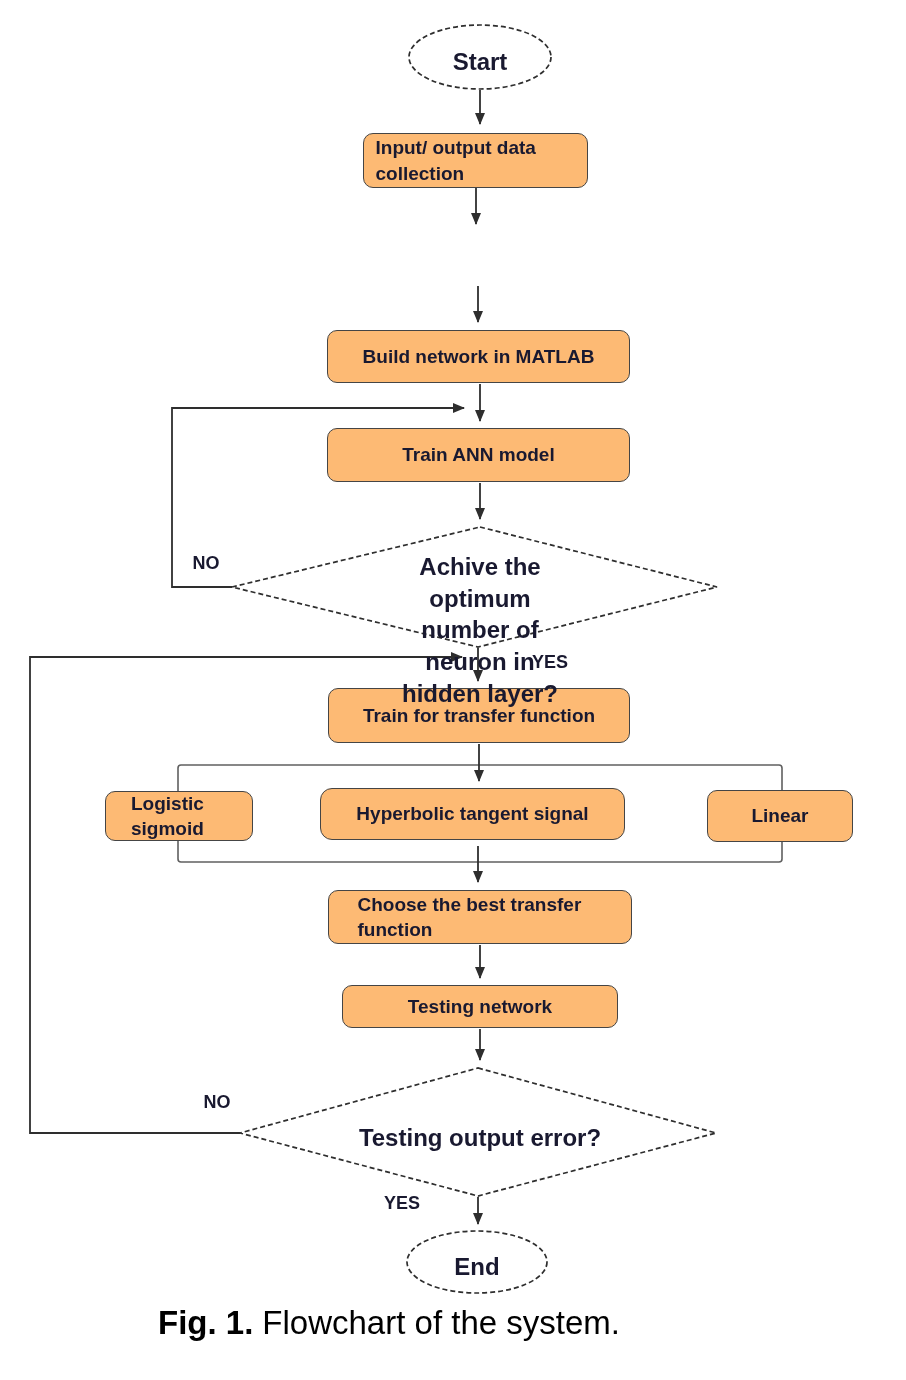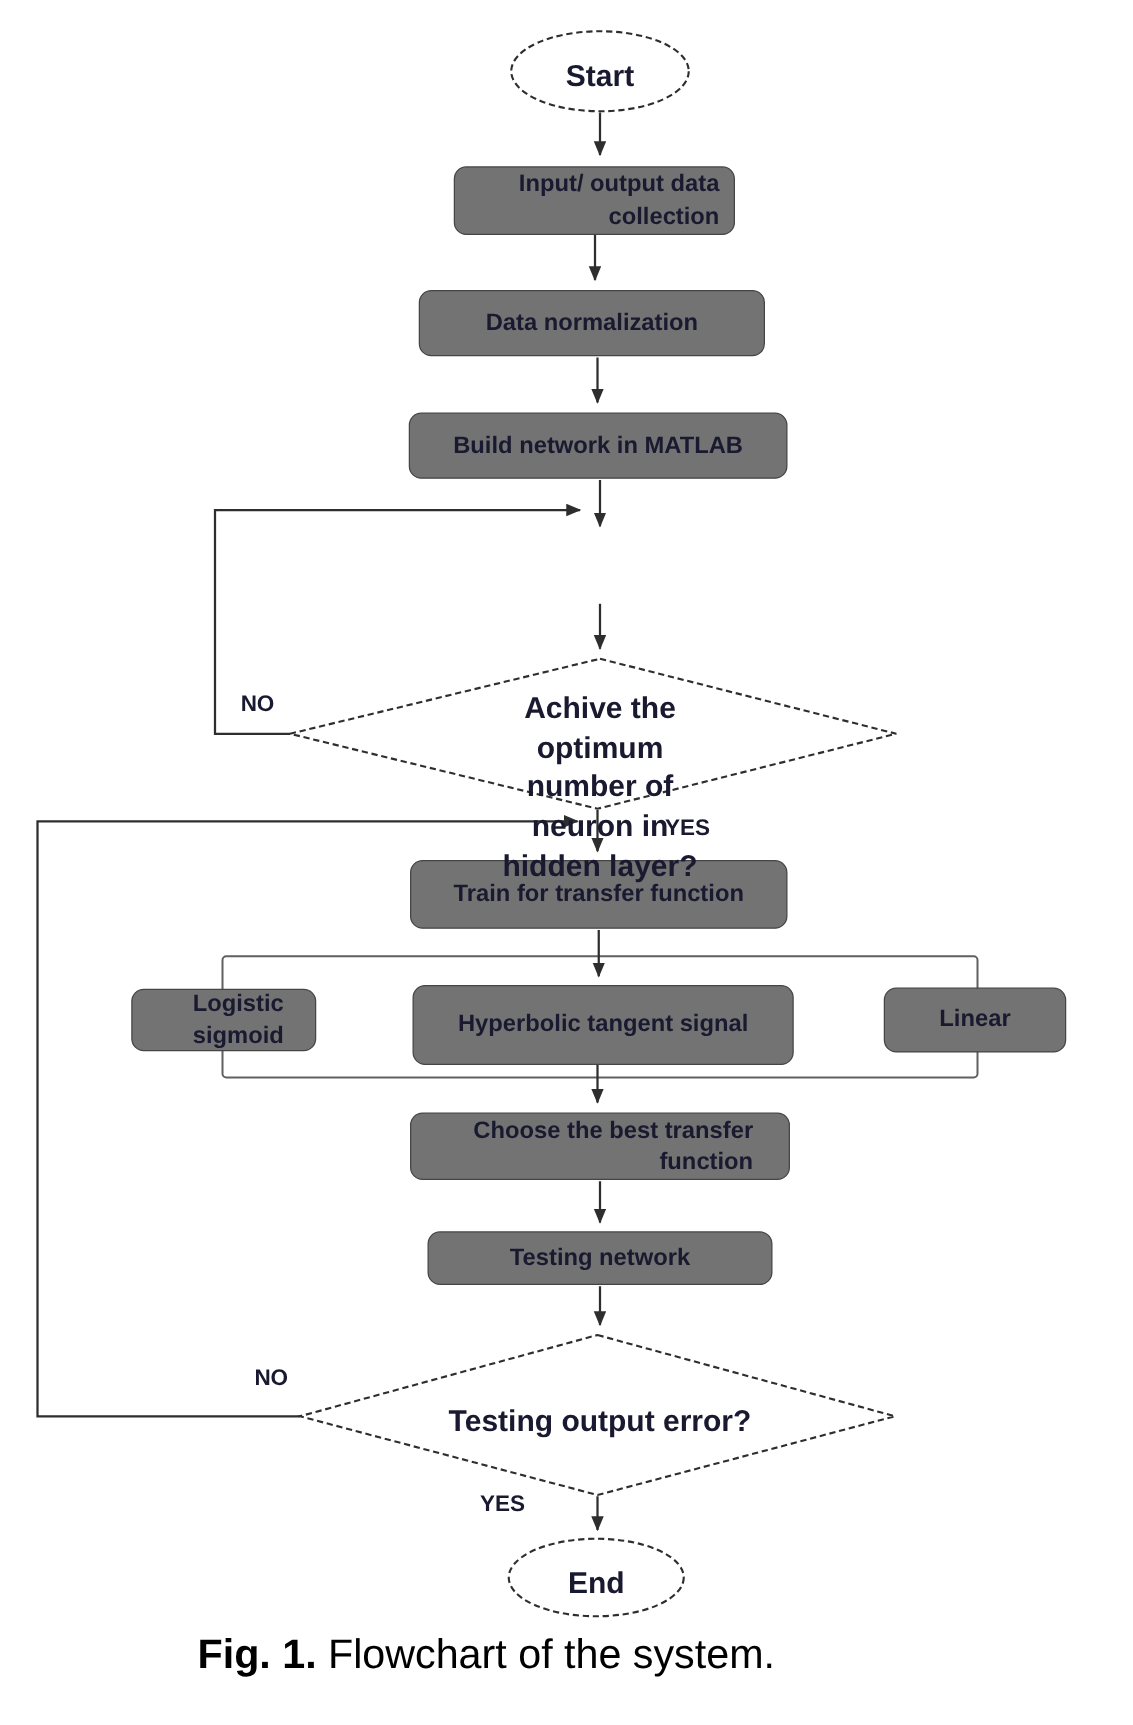--- a/index.html
+++ b/index.html
@@ -7,23 +7,23 @@
     position:relative;width:906px;height:1380px;background:var(--background,#fff);
     font-family:"Liberation Sans",sans-serif;overflow:hidden;
   }
   svg.layer{position:absolute;left:0;top:0;}
   .flow-line{fill:none;stroke:var(--line,#2e2e2e);stroke-width:1.8px;}
   .dashed{stroke-dasharray:5 3;}
   .shape{fill:#ffffff;stroke:var(--line,#2e2e2e);stroke-width:1.7px;}
   .frame{fill:none;stroke:var(--frame-border,#606060);stroke-width:1.6px;}
   #ah path{fill:var(--line,#2e2e2e);}
   .node{
-    position:absolute;background:#737373;border:1.7px solid var(--box-border,#454545);
+    position:absolute;background:#fdba74;border:1.7px solid var(--box-border,#454545);
     border-radius:10px;display:flex;align-items:center;justify-content:center;
-    text-align:right;font-size:19px;font-weight:600;color:var(--node-text,#191930);
+    text-align:left;font-size:19px;font-weight:600;color:var(--node-text,#191930);
     line-height:1.32;box-sizing:border-box;
   }
   .free-label{
     position:absolute;text-align:center;font-size:24px;font-weight:600;
     color:var(--node-text,#191930);line-height:1.32;
   }
   .edge-label{
     position:absolute;font-size:18px;font-weight:700;color:var(--node-text,#191930);
     text-align:center;
   }
@@ -65,38 +65,38 @@
     <ellipse class="shape dashed" cx="480" cy="57" rx="71" ry="32"></ellipse>
     <path class="shape dashed" d="M480,527 L717,587 L478,647 L232,587 Z"></path>
     <path class="shape dashed" d="M478,1068 L716,1133 L478,1196 L240,1133 Z"></path>
     <ellipse class="shape dashed" cx="477" cy="1262" rx="70" ry="31"></ellipse>
   </svg>
 
   <div class="node" style="left:363px;top:133px;width:225px;height:55px;">
     <span style="width:200px;">Input/ output data collection</span>
   </div>
 
-  <div class="node" style="left:335px;top:232px;width:277px;height:53px;">
-    <span>Data normalization</span>
-  </div>
 
   <div class="node" style="left:327px;top:330px;width:303px;height:53px;">
     <span>Build network in MATLAB</span>
   </div>
 
+  <div class="node" style="left:327px;top:428px;width:303px;height:54px;">
+    <span>Train ANN model</span>
+  </div>
 
   <div class="node" style="left:328px;top:688px;width:302px;height:55px;">
     <span>Train for transfer function</span>
   </div>
 
   <div class="node" style="left:105px;top:791px;width:148px;height:50px;">
     <span style="width:96px;">Logistic sigmoid</span>
   </div>
 
-  <div class="node" style="left:330px;top:788px;width:305px;height:64px;">
+  <div class="node" style="left:320px;top:788px;width:305px;height:52px;border-radius:12px;">
     <span>Hyperbolic tangent signal</span>
   </div>
 
   <div class="node" style="left:707px;top:790px;width:146px;height:52px;font-weight:700;">
     <span>Linear</span>
   </div>
 
   <div class="node" style="left:328px;top:890px;width:304px;height:54px;">
     <span style="width:245px;">Choose the best transfer function</span>
   </div>

